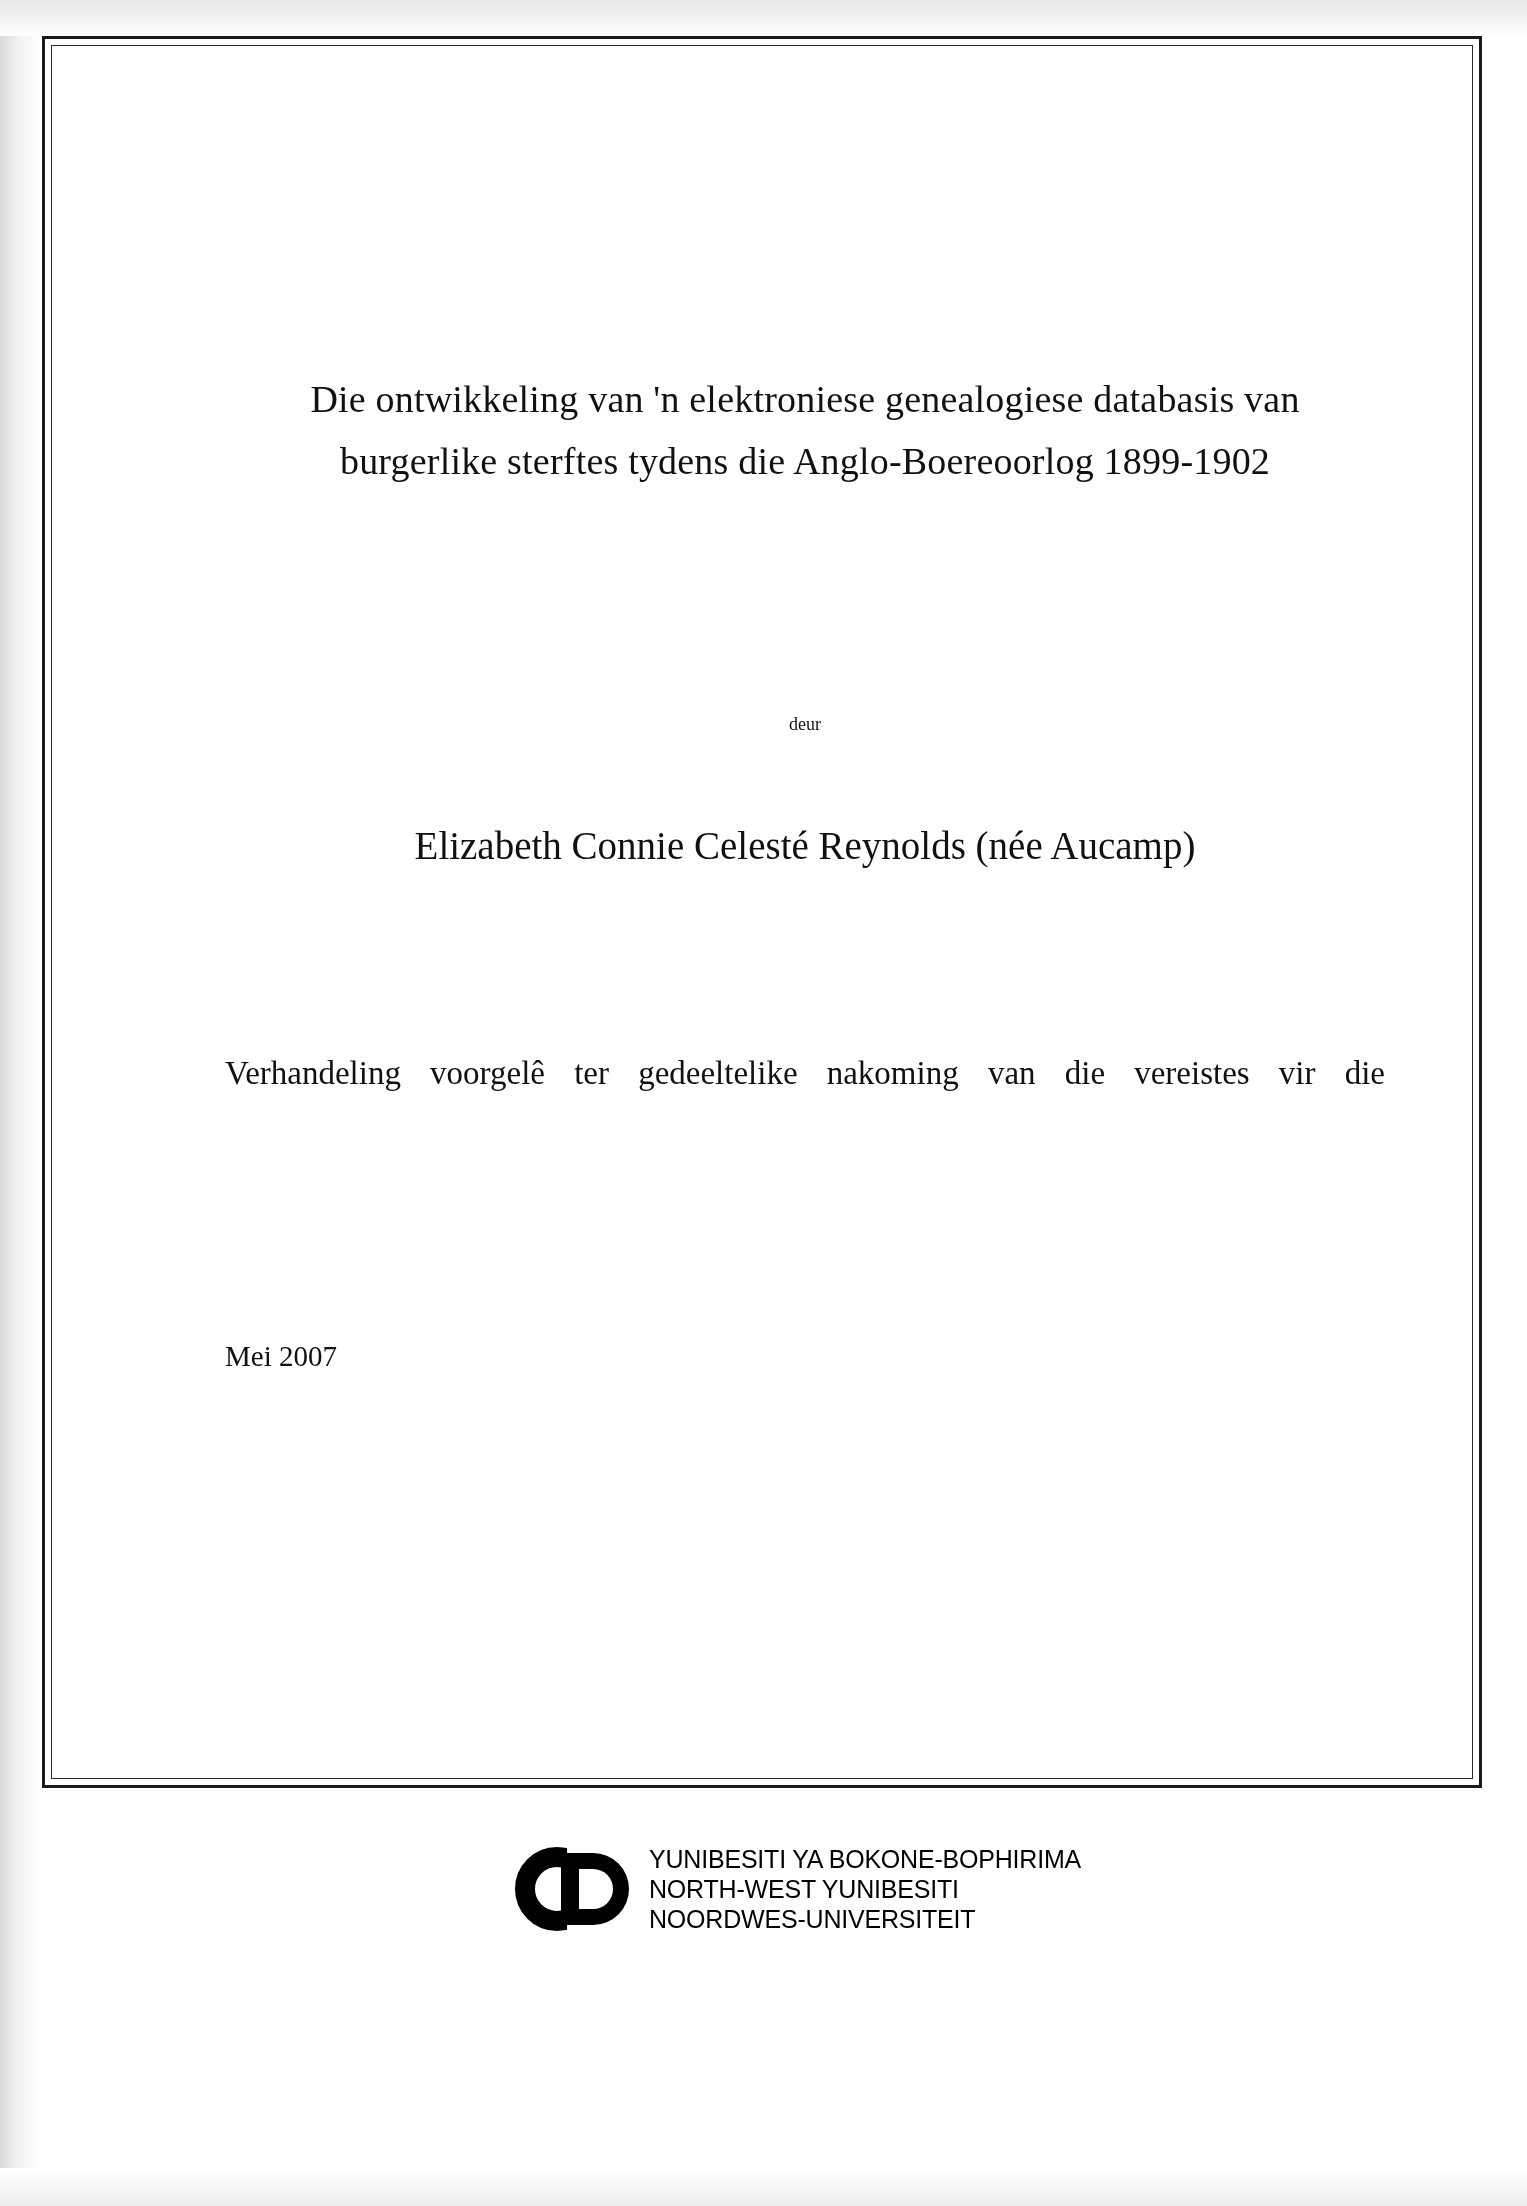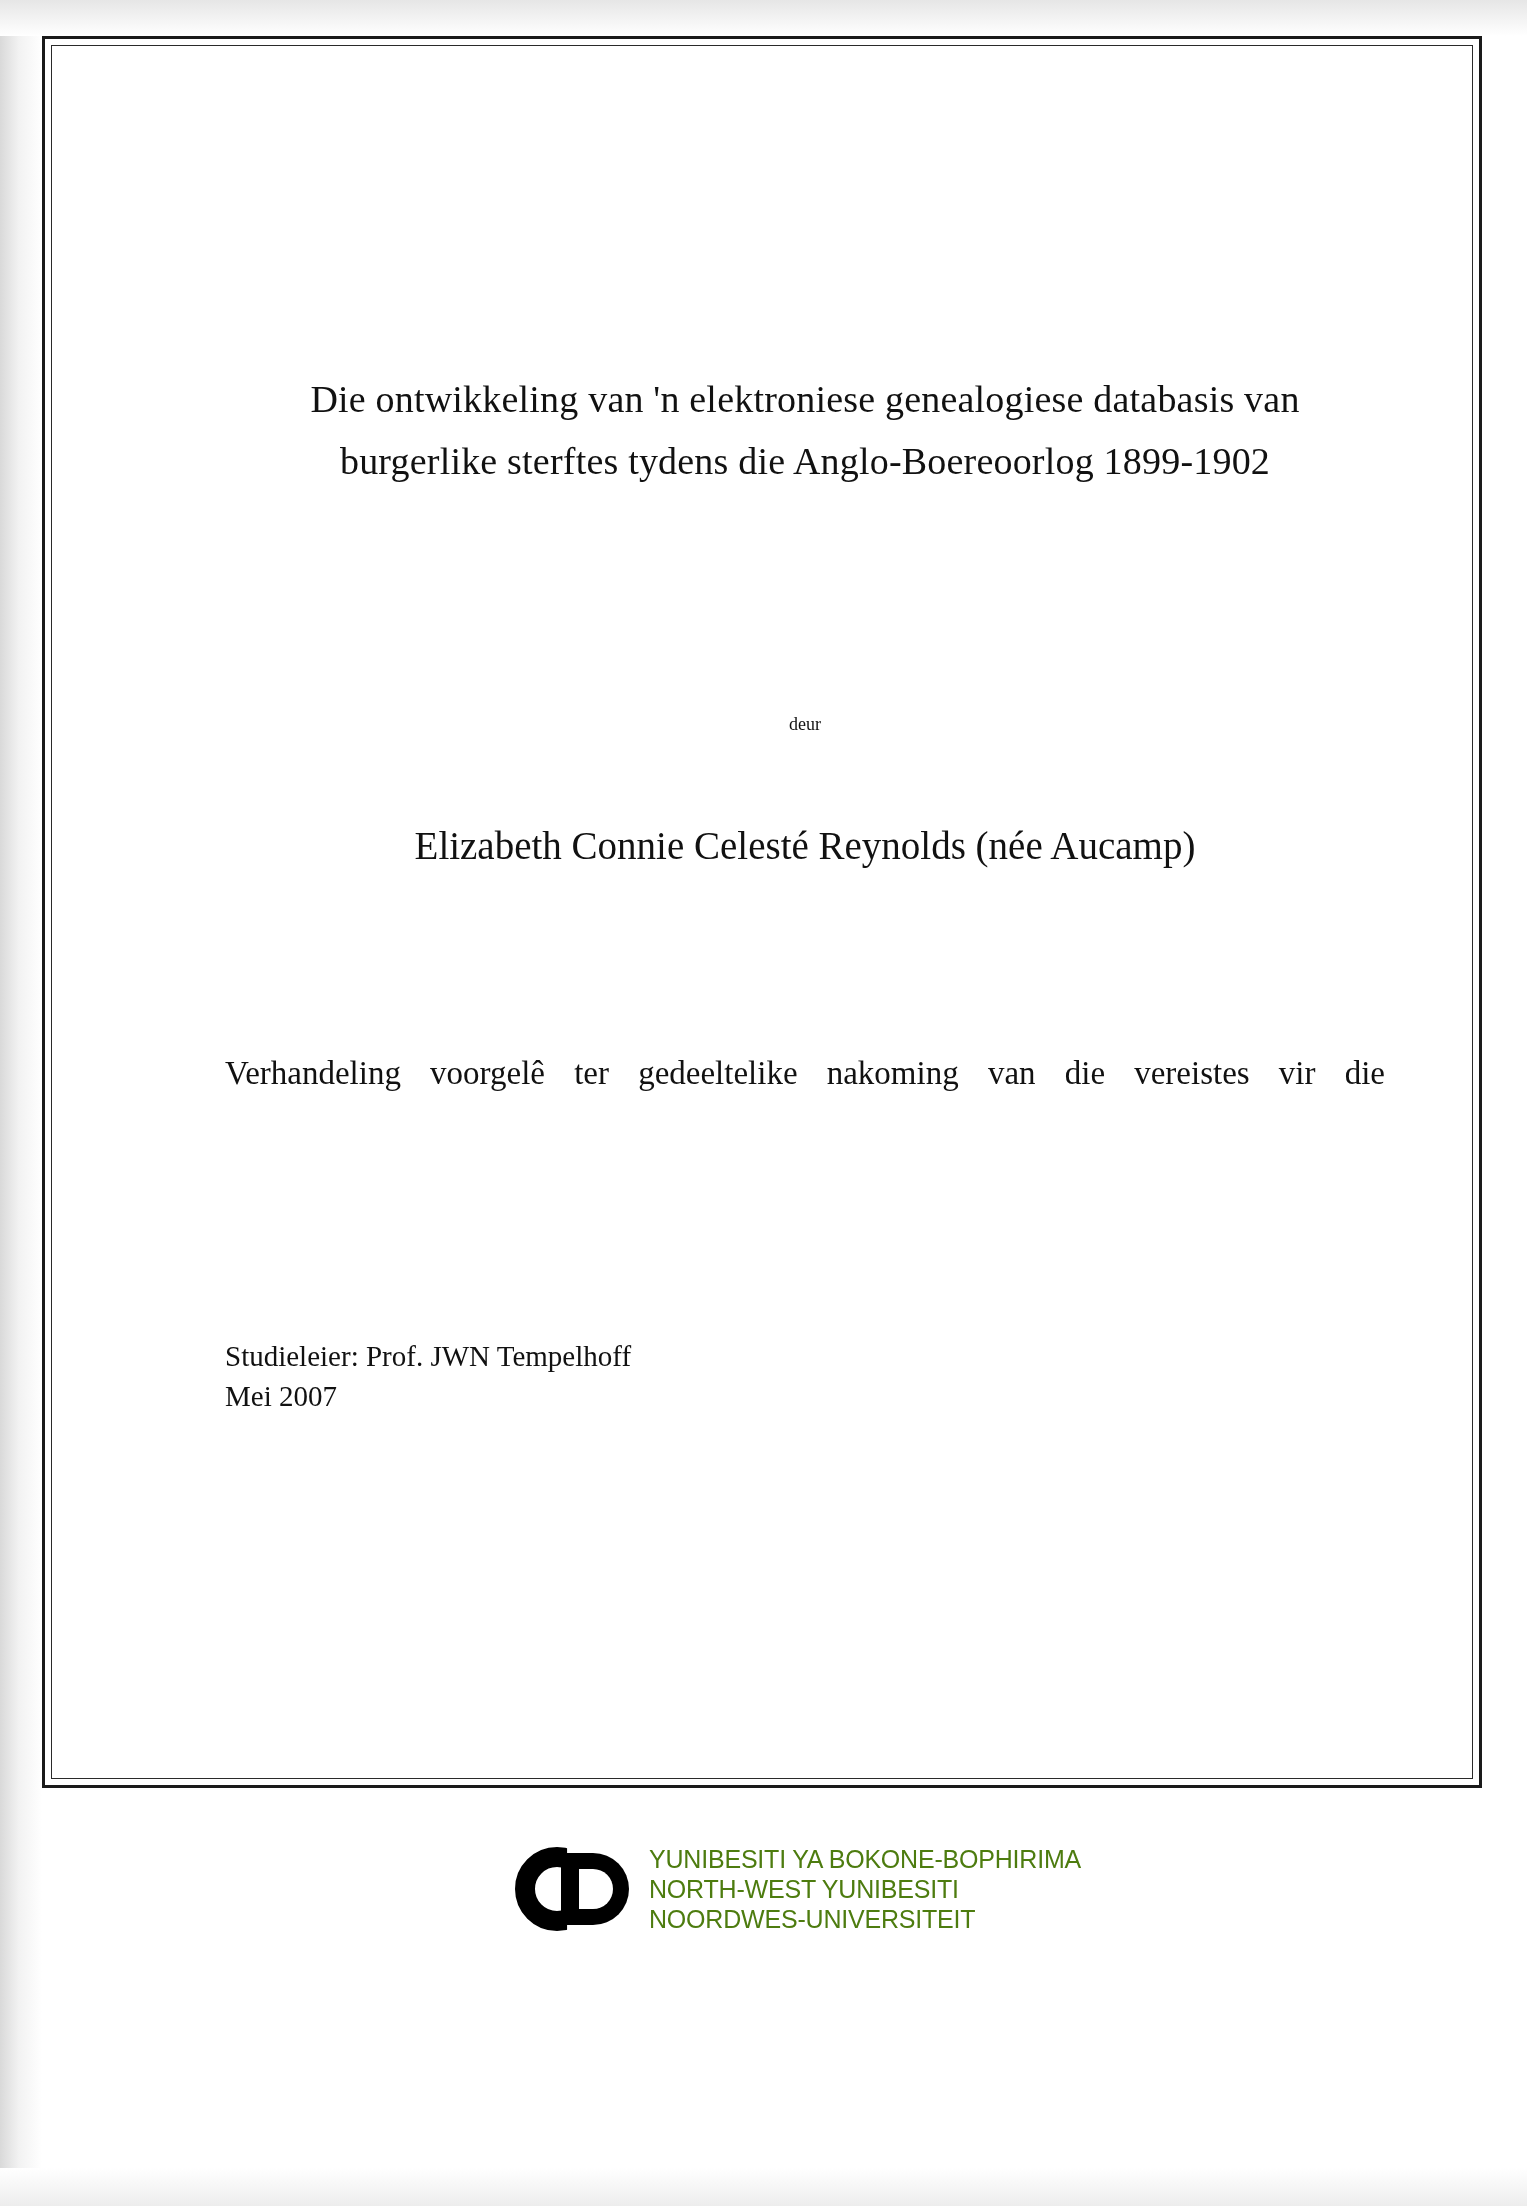--- a/index.html
+++ b/index.html
@@ -185,21 +185,21 @@
     width: 18px;
     height: 72px;
     background: #000000;
   }
 
   .logo-text {
     font-family: "Liberation Sans", sans-serif;
     font-size: 25px;
     line-height: 1.2;
     letter-spacing: -0.2px;
-    color: #4d7c0f;
+    color: #000000;
   }
   .logo-text div { display: block; white-space: nowrap; }
 </style>
 </head>
 <body>
 
 <div class="page-scan">
 
   <div class="scan-edge-left"></div>
   <div class="scan-edge-top"></div>
@@ -217,21 +217,20 @@
 
       <div class="byline-label">deur</div>
 
       <div class="author">Elizabeth Connie Celesté Reynolds (née Aucamp)</div>
 
       <div class="abstract-block">
         <span class="just-line">Verhandeling voorgelê ter gedeeltelike nakoming van die vereistes vir die</span>
       </div>
 
       <div class="supervisor-block">
-        <div>Studieleier: Prof. JWN Tempelhoff</div>
         <div>Mei 2007</div>
       </div>
 
     </div>
 
     <div class="logo-row">
       <div class="logo-mark">
         <div class="c-ring"></div>
         <div class="d-shape"></div>
         <div class="d-hole"></div>

